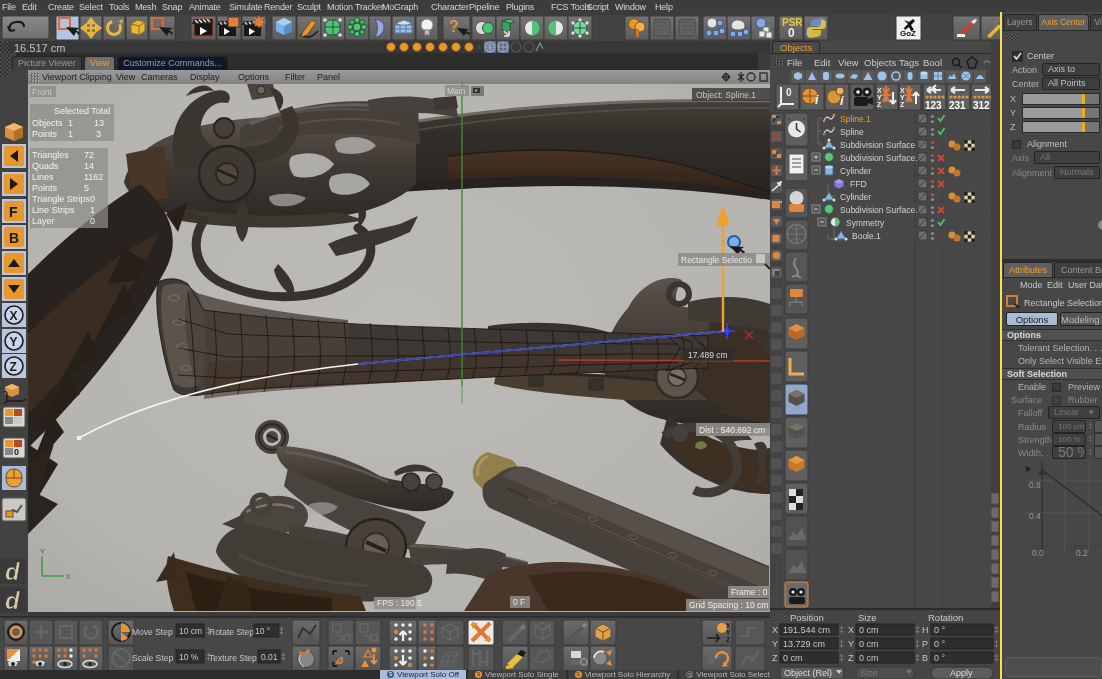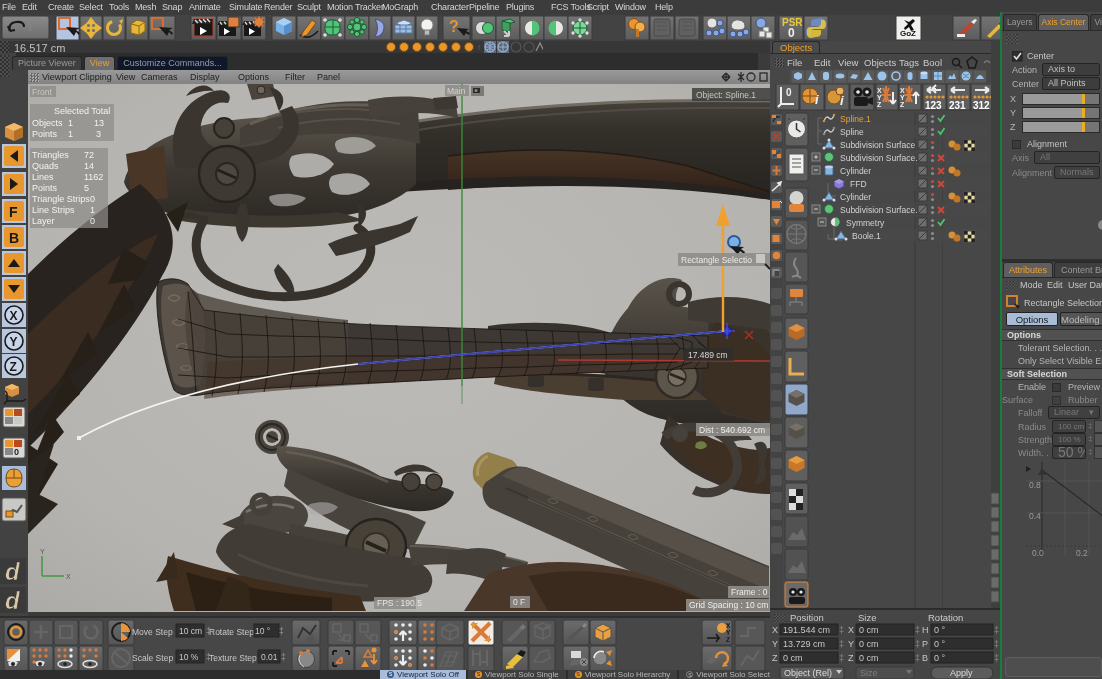--- a/index.html
+++ b/index.html
@@ -1174,21 +1174,21 @@
           <rect x="1" y="30" width="8" height="11"></rect>
           <rect x="1" y="44" width="8" height="11"></rect>
           <rect x="1" y="58" width="8" height="11"></rect>
           <rect x="1" y="72" width="8" height="11"></rect>
           <rect x="1" y="86" width="8" height="11"></rect>
           <rect x="1" y="100" width="8" height="11"></rect>
         </g>
 </svg>
 </div>
 
-<div class="abs" id="rightpanel" style="left:1000px;top:12px;width:102px;height:667px;background:#474747;border-left:2px solid #15803d;">
+<div class="abs" id="rightpanel" style="left:1000px;top:12px;width:102px;height:667px;background:#474747;border-left:2px solid #fde047;">
 
 <div style="position:absolute;left:1px;top:2px;display:flex;font-size:8.5px;height:16px;white-space:nowrap;overflow:hidden;width:100px;">
 <div style="background:#3f3f3f;color:#9a9a9a;padding:2px 3px 0;border:1px solid #282828;border-bottom:none;border-radius:3px 3px 0 0;margin-right:1px;">Layers</div>
 <div style="background:#5f5f5f;color:#f0a030;padding:2px 3px 0;border:1px solid #282828;border-bottom:none;border-radius:3px 3px 0 0;margin-right:1px;">Axis Center</div>
 <div style="background:#3f3f3f;color:#9a9a9a;padding:2px 3px 0;border:1px solid #282828;border-bottom:none;border-radius:3px 3px 0 0;">View</div>
 </div>
 <div style="position:absolute;left:0;top:18px;width:102px;height:1px;background:#2a2a2a;"></div>
 <div style="position:absolute;left:4px;top:22px;width:12px;height:10px;background:repeating-conic-gradient(#5a5a5a 0 25%,#333 0 50%) 0 0/3.4px 3.4px;"></div>
 
 <svg width="12" height="11" style="position:absolute;left:10px;top:39px;">
@@ -1244,21 +1244,21 @@
 <div style="position:absolute;left:4px;top:300px;width:52px;height:14px;background:#a8bcd8;border:1px solid #222;border-radius:2px;color:#1a1a1a;font-size:9.5px;text-align:center;line-height:13px;">Options</div>
 <div style="position:absolute;left:58px;top:300px;width:44px;height:14px;background:#555;border:1px solid #222;border-radius:2px;color:#bbb;font-size:9.5px;text-align:center;line-height:13px;white-space:nowrap;overflow:hidden;">Modeling Ax</div>
 
 <div style="position:absolute;left:0;top:317px;width:102px;height:12px;background:#515151;border-top:1px solid #2f2f2f;border-bottom:1px solid #2f2f2f;color:#d8d8d8;font-size:9px;font-weight:bold;padding-left:5px;">Options</div>
 <span class="lbl" style="position:absolute;left:16px;top:331px;white-space:nowrap;">Tolerant Selection. . . . . . . .</span>
 <span class="lbl" style="position:absolute;left:16px;top:344px;white-space:nowrap;">Only Select Visible Elemen</span>
 <div style="position:absolute;left:0;top:356px;width:102px;height:12px;background:#515151;border-top:1px solid #2f2f2f;border-bottom:1px solid #2f2f2f;color:#d8d8d8;font-size:9px;font-weight:bold;padding-left:5px;">Soft Selection</div>
 <span class="lbl" style="position:absolute;left:16px;top:370px;">Enable</span>
       <div style="position:absolute;left:50px;top:371px;width:9px;height:9px;background:#3a3a3a;border:1px solid #2a2a2a;"></div>
       <span class="lbl" style="position:absolute;left:66px;top:370px;">Preview</span>
-<span class="lbl" style="position:absolute;left:0;top:383px;color:#8a8a8a;">Surface</span>
+<span class="lbl" style="position:absolute;left:9px;top:383px;color:#8a8a8a;">Surface</span>
       <div style="position:absolute;left:50px;top:384px;width:9px;height:9px;background:#404040;border:1px solid #2f2f2f;"></div>
       <span class="lbl" style="position:absolute;left:66px;top:383px;color:#8a8a8a;">Rubber</span>
 <span class="lbl" style="position:absolute;left:16px;top:396px;color:#8a8a8a;">Falloff</span>
       <div class="fld" style="position:absolute;left:46px;top:394px;width:52px;height:13px;background:#404040;color:#777;">Linear&nbsp;&nbsp;&nbsp;&nbsp;▾</div>
 <span class="lbl" style="position:absolute;left:16px;top:410px;color:#8a8a8a;">Radius</span>
       <div class="fld" style="position:absolute;left:50px;top:408px;width:34px;height:13px;background:#404040;color:#777;font-size:8px;">100 cm</div>
       <span style="position:absolute;left:86px;top:409px;color:#777;font-size:8px;">‡</span>
       <div style="position:absolute;left:92px;top:408px;width:10px;height:13px;background:#555;border:1px solid #333;"></div>
 <span class="lbl" style="position:absolute;left:16px;top:423px;color:#8a8a8a;">Strength</span>
       <div class="fld" style="position:absolute;left:50px;top:421px;width:34px;height:13px;background:#404040;color:#777;font-size:8px;">100 %</div>

